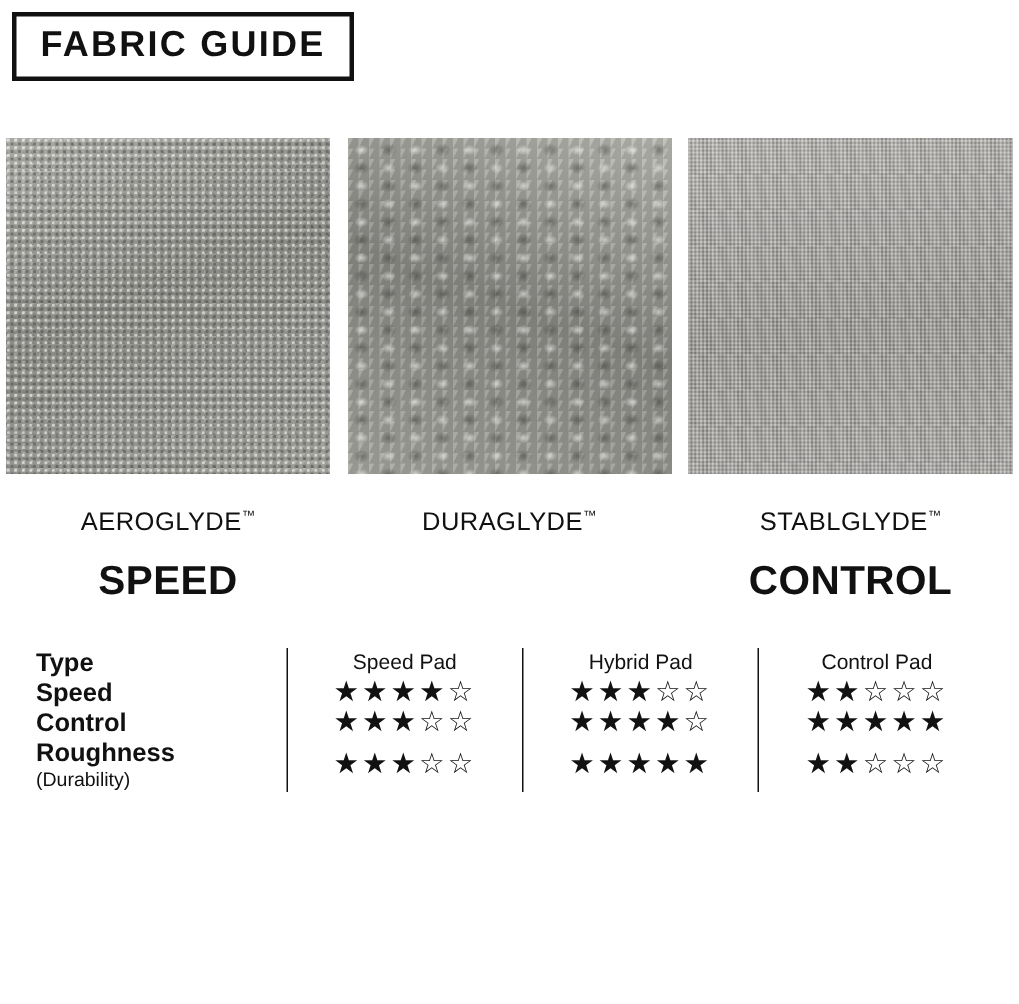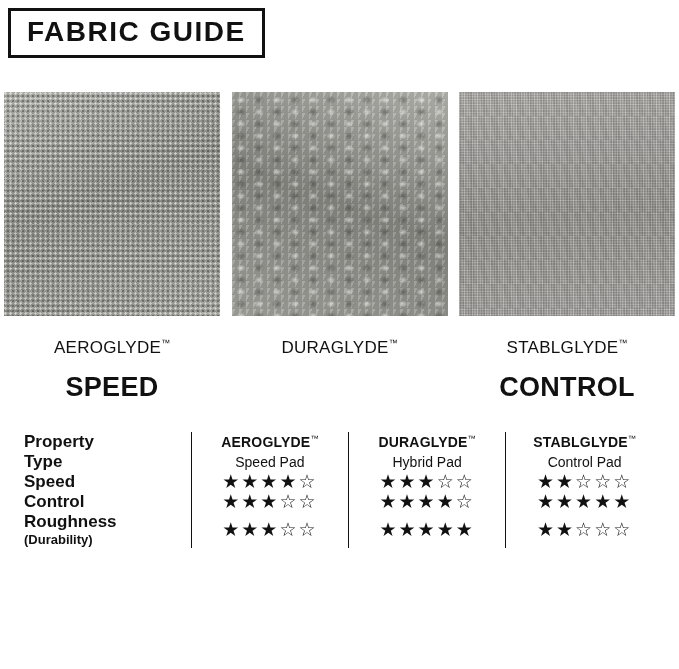--- a/index.html
+++ b/index.html
@@ -21,21 +21,21 @@
 
   
   .title-box {
     position: absolute;
     left: 8px;
     top: 8px;
     border: 3px solid #111111;
     padding: 7px 16px 9px 16px;
   }
   .title-text {
-    font-size: 28px;
+    font-size: 24px;
     font-weight: bold;
     letter-spacing: 1.5px;
     line-height: 1;
   }
 
   
   .swatch-row {
     position: absolute;
     left: 0;
     top: 92px;
@@ -134,21 +134,21 @@
   .prop-cell {
     text-align: left !important;
     padding-left: 8px !important;
     font-size: 17px;
     font-weight: bold;
     white-space: nowrap;
   }
   .prop-sub {
     display: block;
     font-size: 13px;
-    font-weight: bold;
+    font-weight: normal;
     line-height: 1.2;
   }
   .hdr-brand {
     font-size: 14px;
     font-weight: bold;
     letter-spacing: 0.2px;
     white-space: nowrap;
   }
   .hdr-brand .tm {
     font-size: 8px;
@@ -200,26 +200,20 @@
 
   <div class="table-wrap">
     <table class="spec">
       <colgroup>
         <col class="c-prop">
         <col class="c-col">
         <col class="c-col">
         <col class="c-col">
       </colgroup>
       <tbody id="table-body">
-          <tr class="hdr-row">
-            <td class="prop-cell">Property</td>
-            <td class="vline"><span class="hdr-brand">AEROGLYDE<span class="tm">™</span></span></td>
-            <td class="vline"><span class="hdr-brand">DURAGLYDE<span class="tm">™</span></span></td>
-            <td class="vline"><span class="hdr-brand">STABLGLYDE<span class="tm">™</span></span></td>
-          </tr>
           <tr class="row-type">
             <td class="prop-cell">Type</td>
             <td class="vline"><span class="type-val">Speed Pad</span></td>
             <td class="vline"><span class="type-val">Hybrid Pad</span></td>
             <td class="vline"><span class="type-val">Control Pad</span></td>
           </tr>
           <tr class="row-star">
             <td class="prop-cell">Speed</td>
             <td class="vline"><span class="stars"><span class="star-on">★</span><span class="star-on">★</span><span class="star-on">★</span><span class="star-on">★</span><span class="star-off">☆</span></span></td>
             <td class="vline"><span class="stars"><span class="star-on">★</span><span class="star-on">★</span><span class="star-on">★</span><span class="star-off">☆</span><span class="star-off">☆</span></span></td>

